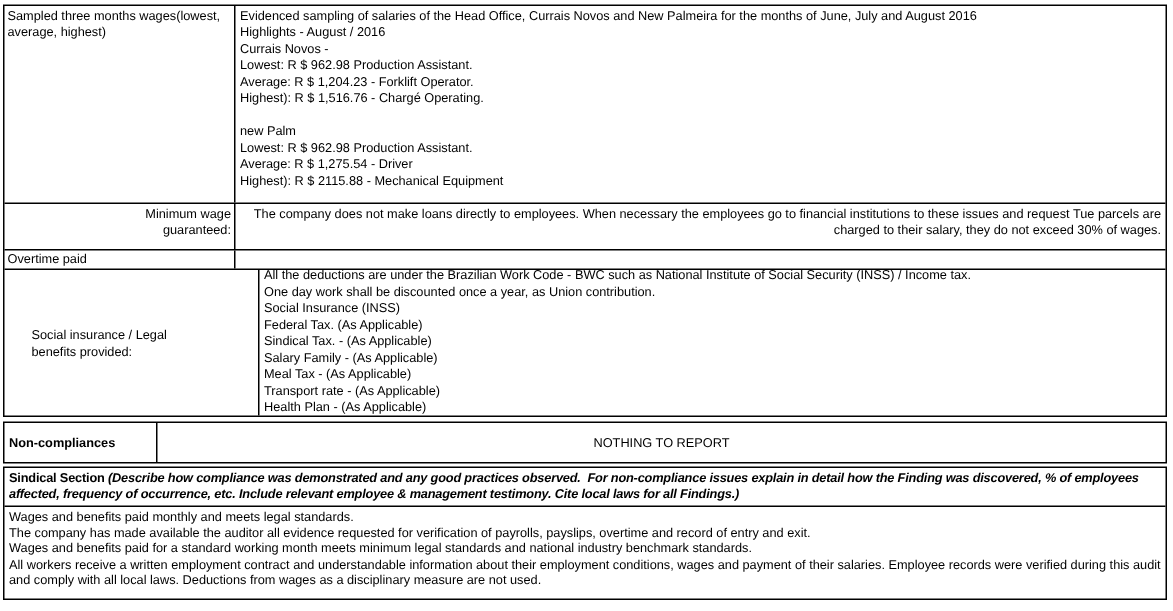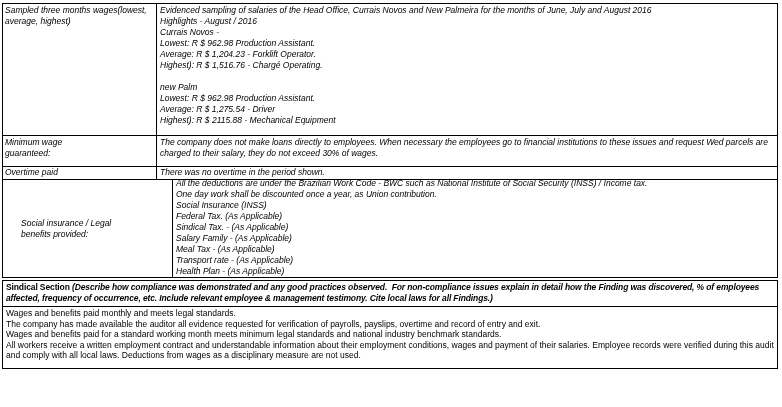--- a/index.html
+++ b/index.html
@@ -12,33 +12,33 @@
     color: #000;
     overflow: hidden;
   }
   .doc { position: relative; width: 782px; height: 407px; padding: 3px 0 0 2px; }
   .block {
     width: 776px;
     border: 1px solid #000;
     background: #fff;
   }
   .row { display: flex; }
-  .cell { white-space: pre-wrap; overflow: hidden; font-style: italic; }
+  .cell { white-space: pre-wrap; overflow: hidden; }
 
   
   .t1 .row { border-bottom: 1px solid #000; }
   .t1 .row:last-child { border-bottom: none; }
   .t1 .label {
     width: 154px; flex: 0 0 154px;
     border-right: 1px solid #000;
     padding: 1px 2px;
   }
   .t1 .value { flex: 1; padding: 1px 3px; }
   .r1 { height: 132px; }
-  .r2 { height: 31px; }
+  .r2 { height: 31px; text-align: right; }
   .r3 { height: 13px; align-items: center; }
   .r3 .label, .r3 .value { padding-top: 0; }
   .r4 { height: 97px; }
   .r4 .label { display: flex; align-items: center; margin-left: 16px; }
   .r4 .value { padding-top: 0; margin-top: -2px; }
 
   
   .t2 { height: 28px; margin-top: 3px; display: flex; }
   .t2 .label {
     width: 102px; flex: 0 0 102px;
@@ -77,41 +77,44 @@
 Highest): R $ 1,516.76 - Chargé Operating.
 
 new Palm
 Lowest: R $ 962.98 Production Assistant.
 Average: R $ 1,275.54 - Driver
 Highest): R $ 2115.88 - Mechanical Equipment</div>
     </div>
     <div class="row r2">
       <div class="cell label">Minimum wage
 guaranteed:</div>
-      <div class="cell value">The company does not make loans directly to employees. When necessary the employees go to financial institutions to these issues and request Wed parcels are charged to their salary, they do not exceed 30% of wages.</div>
+      <div class="cell value">The company does not make loans directly to employees. When necessary the employees go to financial institutions to these issues and request Tue parcels are charged to their salary, they do not exceed 30% of wages.</div>
     </div>
     <div class="row r3">
       <div class="cell label">Overtime paid</div>
-      <div class="cell value">There was no overtime in the period shown.</div>
     </div>
     <div class="row r4">
       <div class="cell label">Social insurance / Legal
 benefits provided:</div>
       <div class="cell value">All the deductions are under the Brazilian Work Code - BWC such as National Institute of Social Security (INSS) / Income tax.
 One day work shall be discounted once a year, as Union contribution.
 Social Insurance (INSS)
 Federal Tax. (As Applicable)
 Sindical Tax. - (As Applicable)
 Salary Family - (As Applicable)
 Meal Tax - (As Applicable)
 Transport rate - (As Applicable)
 Health Plan - (As Applicable)</div>
     </div>
   </div>
 
+  <div class="block t2">
+    <div class="cell label">Non-compliances</div>
+    <div class="cell value">NOTHING TO REPORT</div>
+  </div>
 
   <div class="block t3">
     <div class="nrow"><span class="ntitle">Sindical Section </span><span class="ninstr">(Describe how compliance was demonstrated and any good practices observed.  For non-compliance issues explain in detail how the Finding was discovered, % of employees affected, frequency of occurrence, etc. Include relevant employee &amp; management testimony. Cite local laws for all Findings.)</span></div>
     <div class="frow">Wages and benefits paid monthly and meets legal standards.
 The company has made available the auditor all evidence requested for verification of payrolls, payslips, overtime and record of entry and exit.
 Wages and benefits paid for a standard working month meets minimum legal standards and national industry benchmark standards.
 All workers receive a written employment contract and understandable information about their employment conditions, wages and payment of their salaries. Employee records were verified during this audit and comply with all local laws. Deductions from wages as a disciplinary measure are not used.</div>
   </div>
 
 </div>

